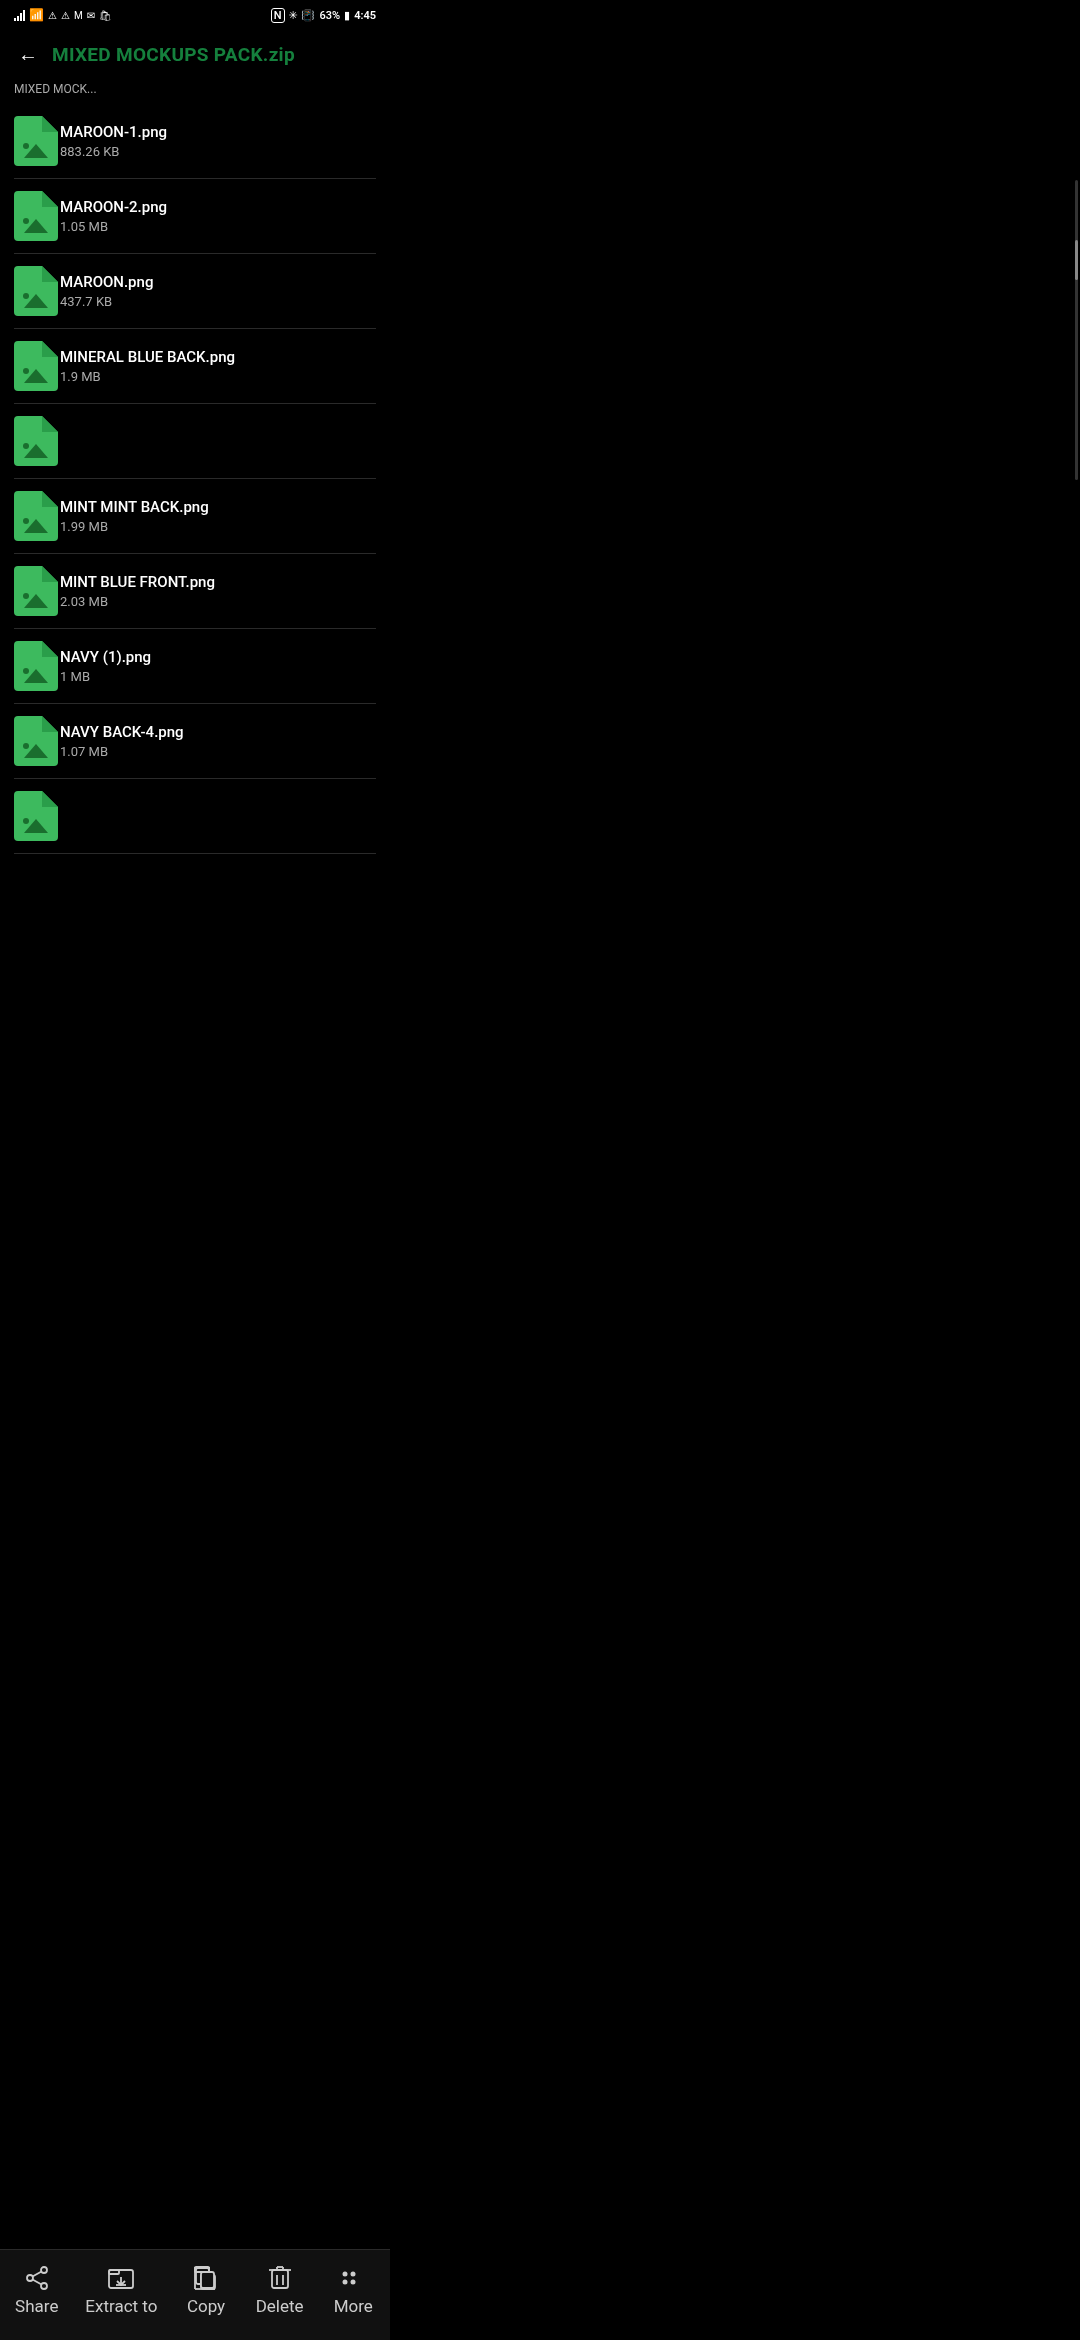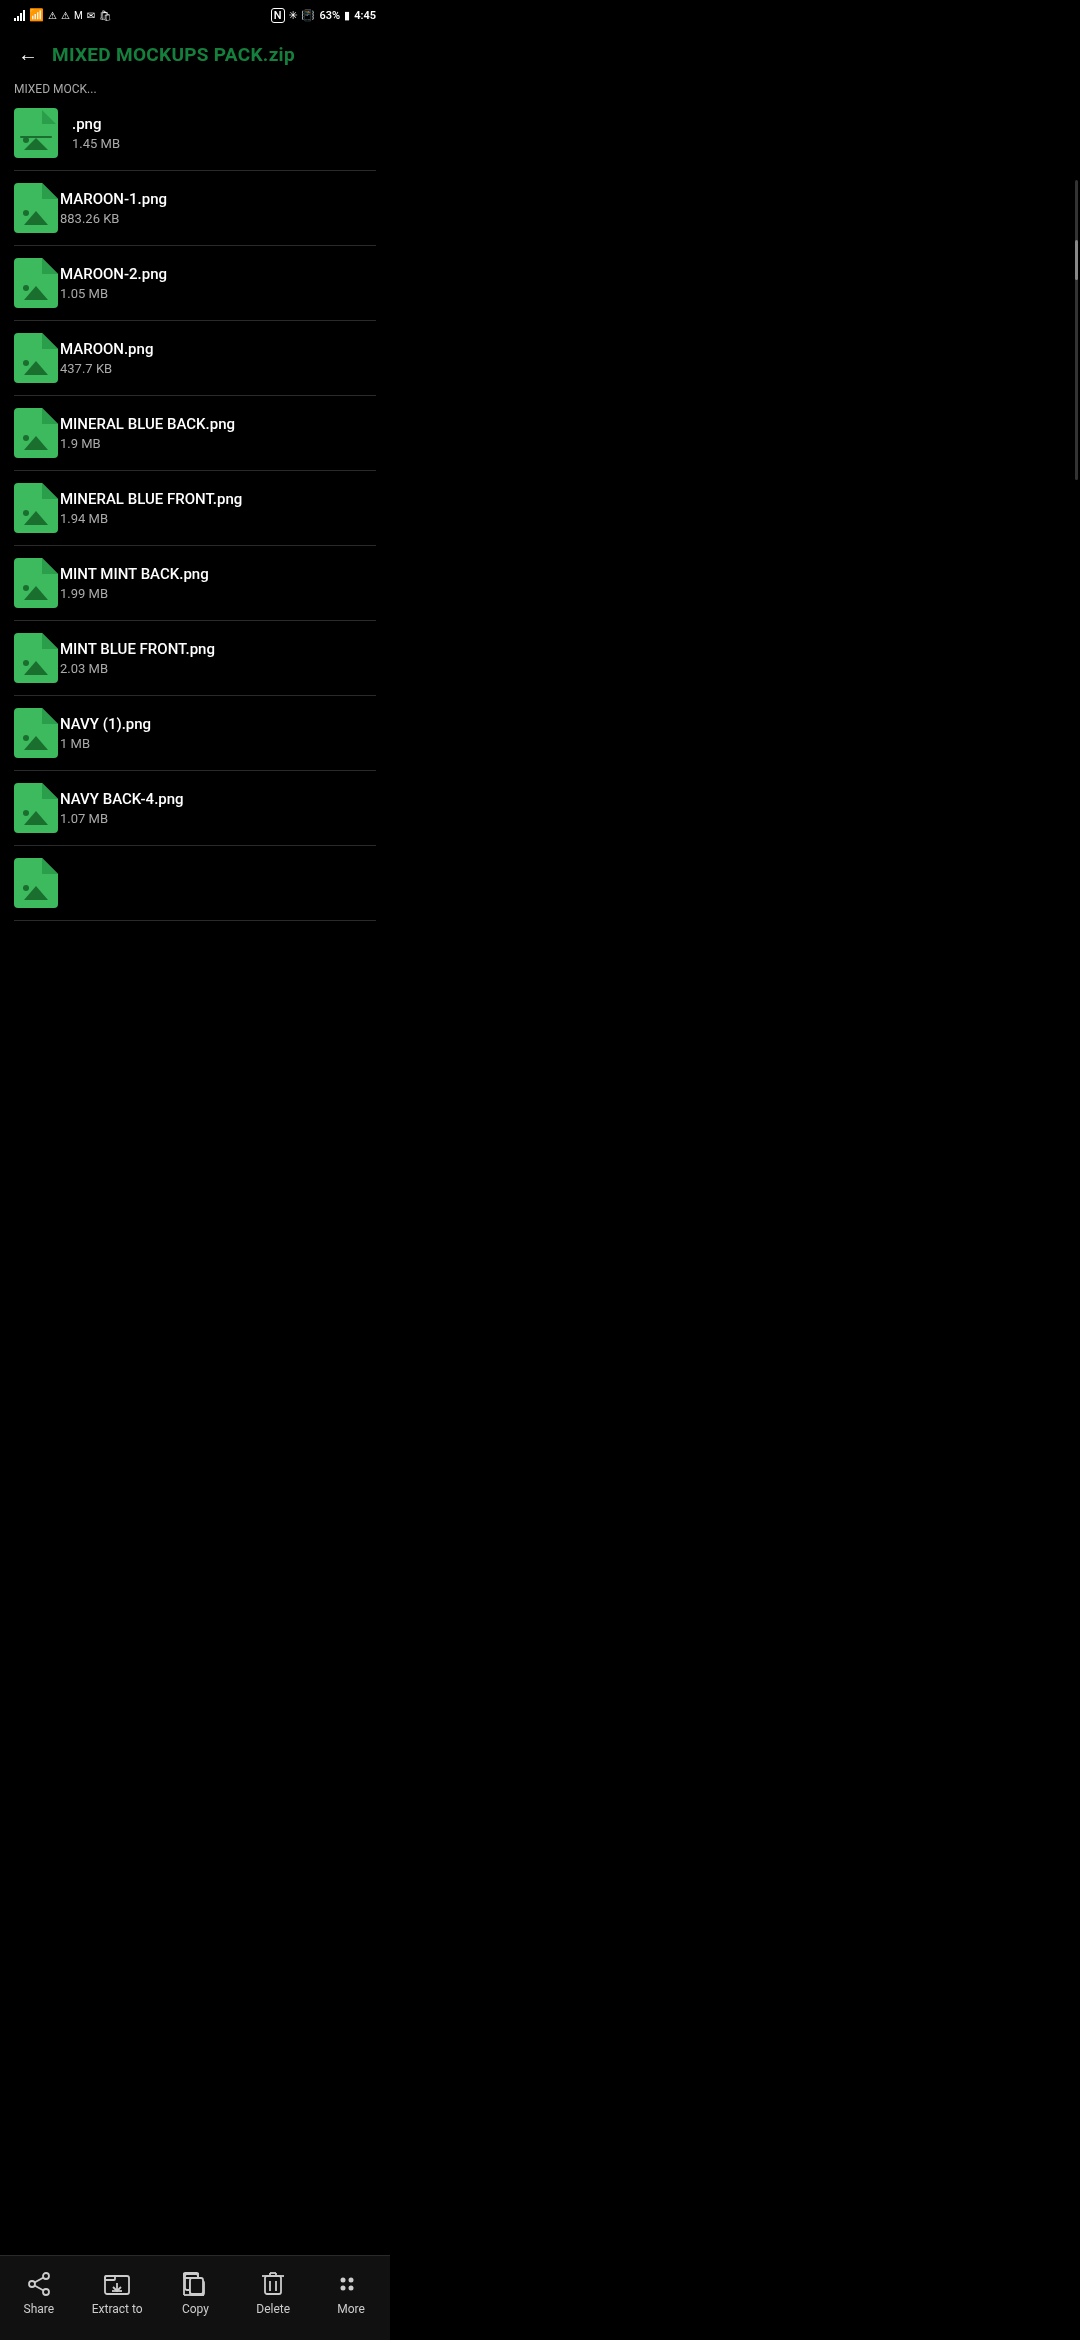--- a/index.html
+++ b/index.html
@@ -152,21 +152,21 @@
 
     .toolbar-icon {
       width: 28px;
       height: 28px;
       display: flex;
       align-items: center;
       justify-content: center;
     }
 
     .toolbar-label {
-      font-size: 12px;
+      font-size: 17px;
       color: #ccc;
     }
 
     
     .file-item-partial {
       display: flex;
       align-items: center;
       padding: 4px 0 12px 0;
       border-bottom: 1px solid #2a2a2a;
       gap: 14px;
@@ -231,35 +231,20 @@
 
 <div class="header">
   <div class="back-btn">←</div>
   <div class="header-title">MIXED MOCKUPS PACK.zip</div>
 </div>
 
 <div class="breadcrumb">MIXED MOCK...</div>
 
 <div class="file-list">
 
-  <div class="file-item-partial">
-    <div class="file-icon">
-      <svg viewBox="0 0 44 50" xmlns="http://www.w3.org/2000/svg">
-        <rect width="44" height="50" rx="4" fill="#3dba5e"></rect>
-        <polygon points="28,2 42,16 28,16" fill="#2a9e4a"></polygon>
-        <rect x="6" y="28" width="32" height="2" rx="1" fill="#1a6e2e"></rect>
-        <polygon points="10,42 22,30 34,42" fill="#1a6e2e"></polygon>
-        <circle cx="12" cy="32" r="3" fill="#1a6e2e"></circle>
-      </svg>
-    </div>
-    <div class="file-info">
-      <div class="file-name partial-name" style="overflow:hidden; max-height:18px;">.png</div>
-      <div class="file-size">1.45 MB</div>
-    </div>
-  </div>
 
   <div class="file-item">
     <div class="file-icon">
       <svg viewBox="0 0 44 50" xmlns="http://www.w3.org/2000/svg">
         <path d="M4,0 L28,0 L44,16 L44,46 Q44,50 40,50 L4,50 Q0,50 0,46 L0,4 Q0,0 4,0Z" fill="#3dba5e"></path>
         <path d="M28,0 L44,16 L28,16Z" fill="#2a9e4a"></path>
         <polygon points="10,42 22,28 34,42" fill="#1a6e2e"></polygon>
         <circle cx="12" cy="30" r="3" fill="#1a6e2e"></circle>
       </svg>
     </div>
@@ -315,24 +300,20 @@
   </div>
 
   <div class="file-item">
     <div class="file-icon">
       <svg viewBox="0 0 44 50" xmlns="http://www.w3.org/2000/svg">
         <path d="M4,0 L28,0 L44,16 L44,46 Q44,50 40,50 L4,50 Q0,50 0,46 L0,4 Q0,0 4,0Z" fill="#3dba5e"></path>
         <path d="M28,0 L44,16 L28,16Z" fill="#2a9e4a"></path>
         <polygon points="10,42 22,28 34,42" fill="#1a6e2e"></polygon>
         <circle cx="12" cy="30" r="3" fill="#1a6e2e"></circle>
       </svg>
-    </div>
-    <div class="file-info">
-      <div class="file-name">MINERAL BLUE FRONT.png</div>
-      <div class="file-size">1.94 MB</div>
     </div>
   </div>
 
   <div class="file-item">
     <div class="file-icon">
       <svg viewBox="0 0 44 50" xmlns="http://www.w3.org/2000/svg">
         <path d="M4,0 L28,0 L44,16 L44,46 Q44,50 40,50 L4,50 Q0,50 0,46 L0,4 Q0,0 4,0Z" fill="#3dba5e"></path>
         <path d="M28,0 L44,16 L28,16Z" fill="#2a9e4a"></path>
         <polygon points="10,42 22,28 34,42" fill="#1a6e2e"></polygon>
         <circle cx="12" cy="30" r="3" fill="#1a6e2e"></circle>

